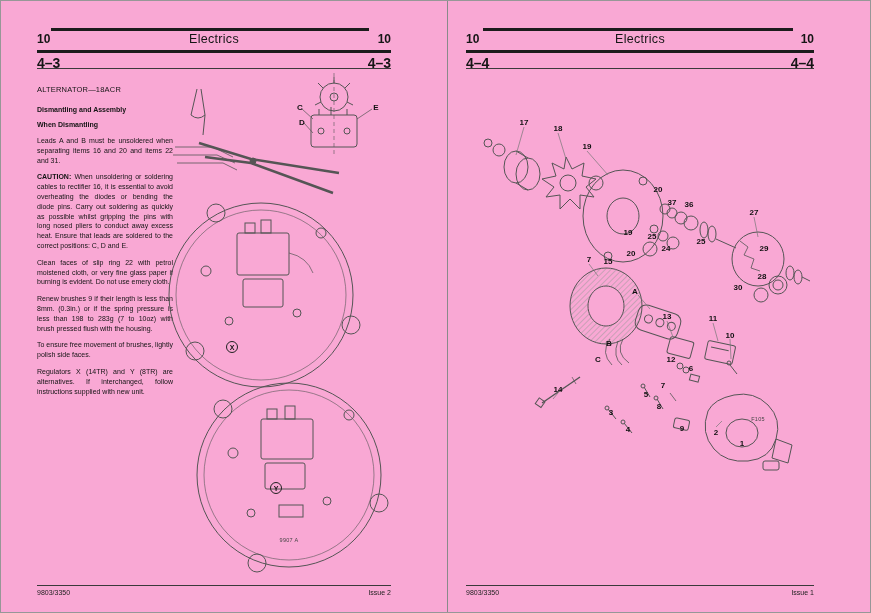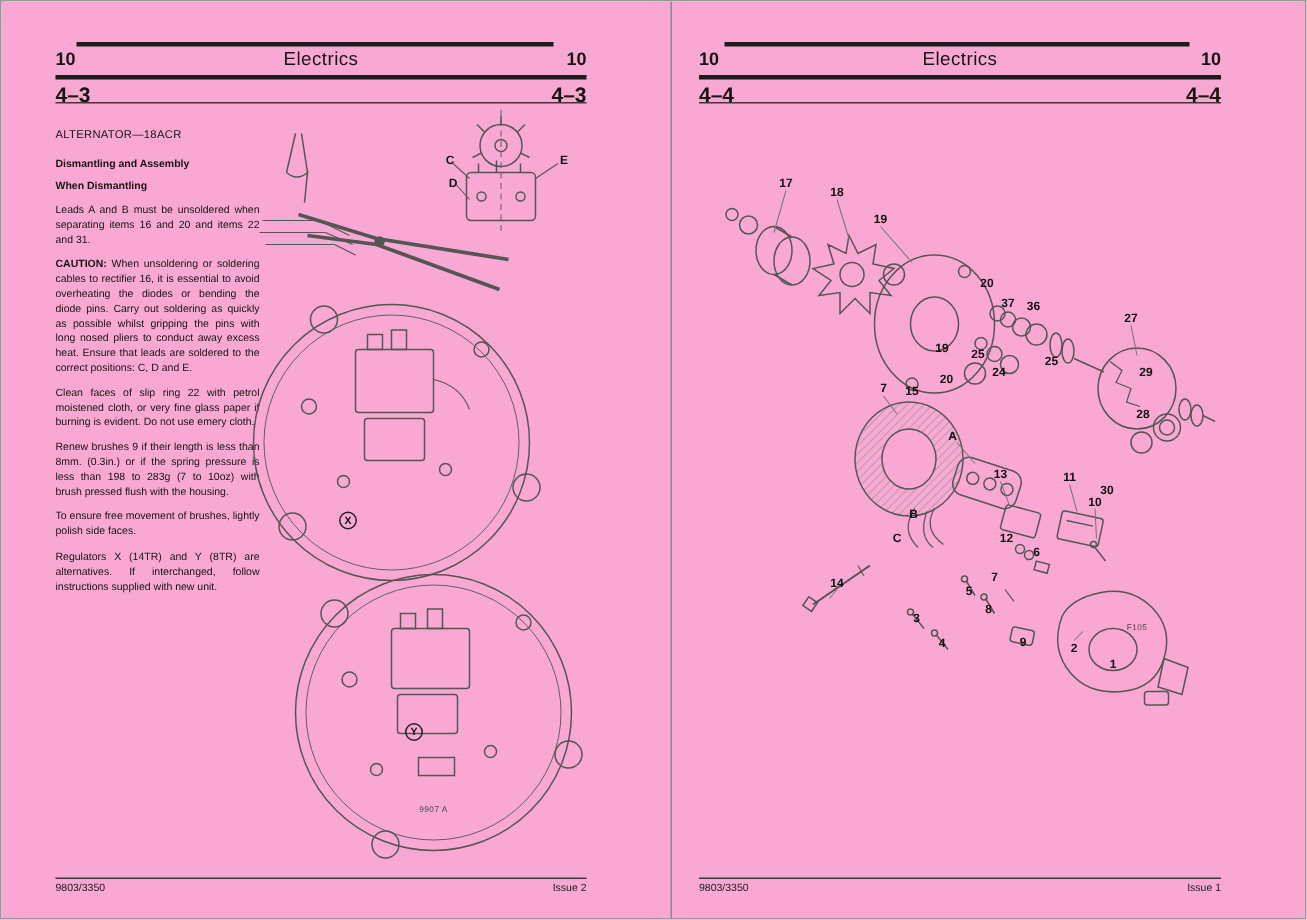--- a/index.html
+++ b/index.html
@@ -295,21 +295,21 @@
           <span class="part-label" style="left: 214px; top: 131px;">37</span>
           <span class="part-label" style="left: 231px; top: 133px;">36</span>
           <span class="part-label" style="left: 296px; top: 141px;">27</span>
           <span class="part-label" style="left: 170px; top: 161px;">19</span>
           <span class="part-label" style="left: 194px; top: 165px;">25</span>
           <span class="part-label" style="left: 208px; top: 177px;">24</span>
           <span class="part-label" style="left: 173px; top: 182px;">20</span>
           <span class="part-label" style="left: 243px; top: 170px;">25</span>
           <span class="part-label" style="left: 306px; top: 177px;">29</span>
           <span class="part-label" style="left: 304px; top: 205px;">28</span>
-          <span class="part-label" style="left: 280px; top: 216px; margin-top: 40px;">30</span>
+          <span class="part-label" style="left: 280px; top: 216px;">30</span>
           <span class="part-label" style="left: 131px; top: 188px;">7</span>
           <span class="part-label" style="left: 150px; top: 190px;">15</span>
           <span class="part-label" style="left: 177px; top: 220px;">A</span>
           <span class="part-label" style="left: 209px; top: 245px;">13</span>
           <span class="part-label" style="left: 255px; top: 247px;">11</span>
           <span class="part-label" style="left: 272px; top: 264px;">10</span>
           <span class="part-label" style="left: 151px; top: 272px;">B</span>
           <span class="part-label" style="left: 140px; top: 288px;">C</span>
           <span class="part-label" style="left: 213px; top: 288px;">12</span>
           <span class="part-label" style="left: 233px; top: 297px;">6</span>

